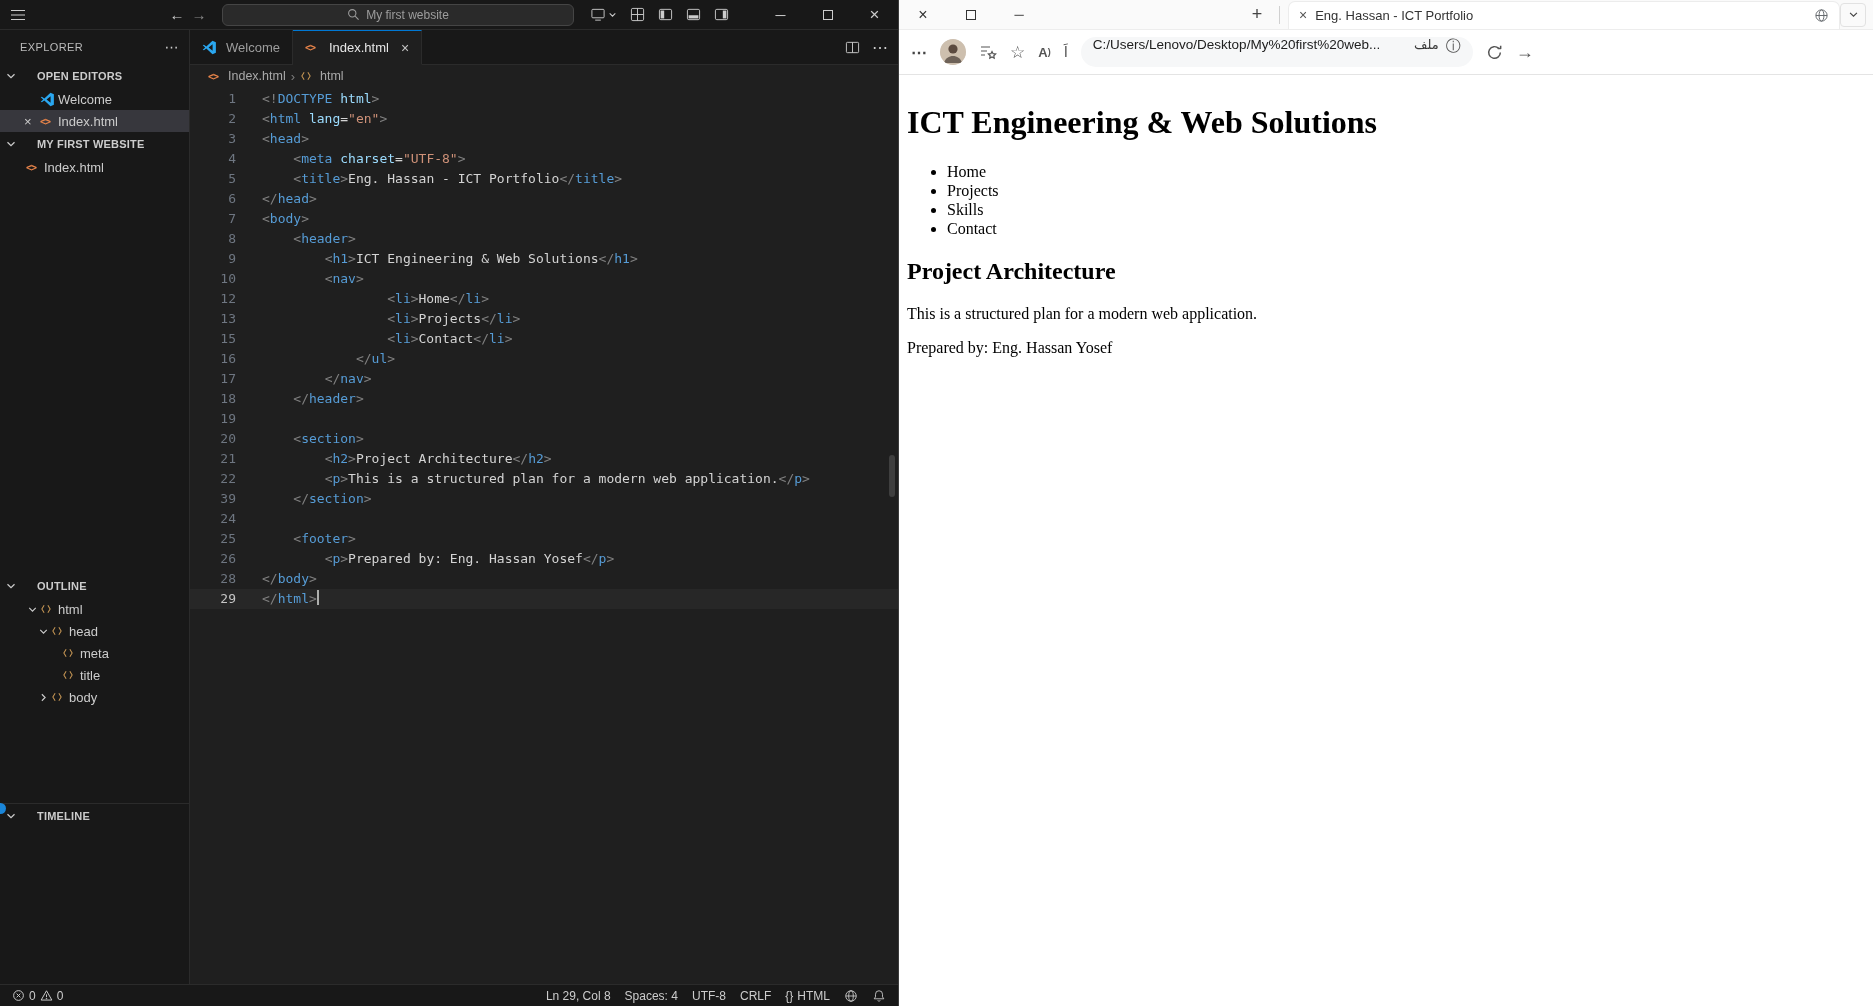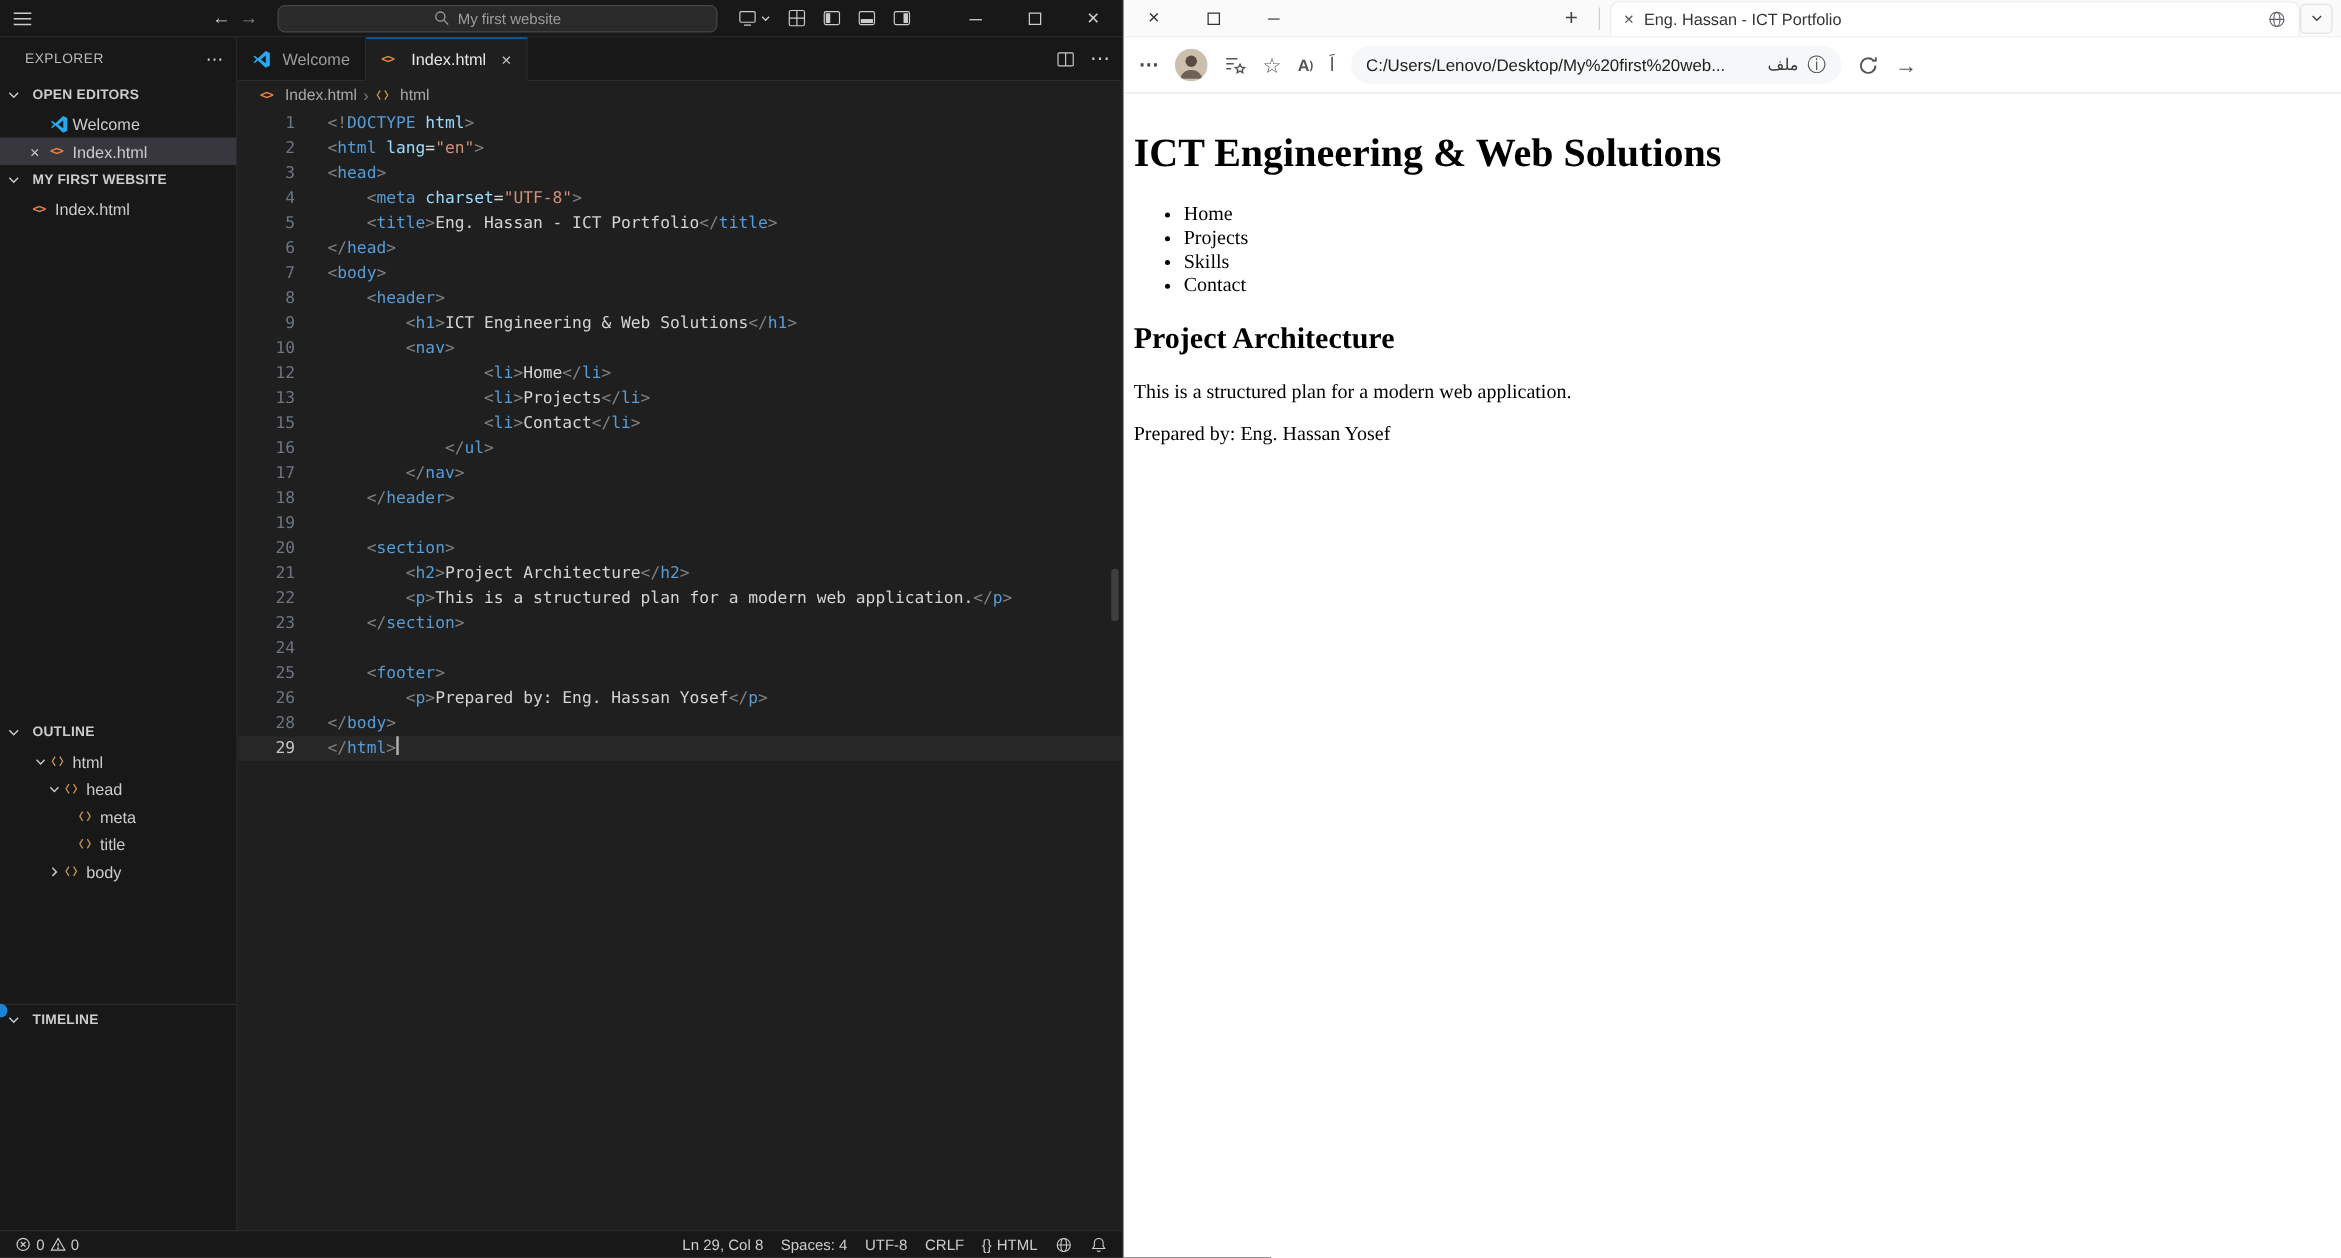--- a/index.html
+++ b/index.html
@@ -18,21 +18,21 @@
   .tb-ic{display:flex;align-items:center;gap:2px}
   .win-controls{margin-left:auto;display:flex;height:100%}
   .wc{width:47px;height:100%;display:flex;align-items:center;justify-content:center;color:#ccc;font-size:14px}
   .wc .maxbox{width:10px;height:10px;border:1px solid #ccc}
   .wc.close-btn{font-size:17px}
 
   .vs-body{flex:1;display:flex;min-height:0}
   .sidebar{width:190px;background:#181818;border-right:1px solid #2b2b2b;flex:none;display:flex;flex-direction:column;position:relative}
   .explorer-header{height:34px;display:flex;align-items:center;padding:0 10px 0 20px;font-size:11px;color:#bbb;letter-spacing:.4px}
   .explorer-header .more{margin-left:auto;color:#ccc;font-size:14px;cursor:pointer}
-  .pane-header{height:24px;display:flex;align-items:center;gap:8px;padding-left:4px;font-size:11px;font-weight:bold;color:#ccc;letter-spacing:.2px}
+  .pane-header{height:24px;display:flex;align-items:center;gap:19px;padding-left:4px;font-size:11px;font-weight:bold;color:#ccc;letter-spacing:.2px}
   .pane-header.tl{border-top:1px solid #2b2b2b;margin-top:95px}
   .spacer-ws{height:396px}
   .row{height:22px;display:flex;align-items:center;font-size:13px;color:#ccc;cursor:pointer}
   .row.sel{background:#37373d}
   .oe-row{padding-left:24px}
   .oe-close{width:16px;font-size:13px;color:#ccc;flex:none}
   .ws-row{padding-left:26px}
   .row-ico{width:18px;display:flex;align-items:center;flex:none}
   .fico-html{color:#e8844a;font-family:"DejaVu Sans Mono",monospace;font-size:10px;font-weight:bold;letter-spacing:-1px}
   .ol-row .chev{width:14px;display:flex;align-items:center;flex:none}
@@ -81,21 +81,21 @@
   .tablist-btn{margin-left:auto;margin-right:7px;width:26px;height:24px;border:1px solid #e2e2e2;border-radius:4px;display:flex;align-items:center;justify-content:center;cursor:pointer}
 
   .btoolbar{height:45px;background:#fff;border-bottom:1px solid #e4e4e4;display:flex;align-items:center;padding:0 12px;gap:13px;flex:none}
   .bt-ic{display:flex;align-items:center;justify-content:center;color:#555;cursor:pointer}
   .more-h{font-size:16px;font-weight:bold;color:#444}
   .avatar{width:26px;height:26px;border-radius:50%;overflow:hidden;background:#d8cfc6;display:flex;align-items:flex-end;justify-content:center}
   .star{font-size:17px}
   .ra{font-size:13px;font-weight:bold}
   .ra-p{font-size:9px;vertical-align:4px}
   .translate{font-family:"DejaVu Sans",sans-serif;font-size:15px}
-  .addr{width:392px;height:30px;background:#f6f7f8;border-radius:16px;display:flex;align-items:center;padding:0 12px;gap:7px;cursor:text}
+  .addr{width:392px;height:30px;background:#f6f7f8;border-radius:16px;display:flex;padding:0 12px;gap:7px;cursor:text}
   .addr-url{flex:1;font-size:13.5px;color:#202020;white-space:nowrap;overflow:hidden}
   .addr-badge{font-family:"DejaVu Sans",sans-serif;font-size:13px;color:#3a3a3a}
   .addr-info{font-size:15px;color:#555}
   .back-arrow{font-size:18px}
 
   .bpage{flex:1;background:#fff;color:#000;font-family:"Liberation Serif",serif;padding:8px;direction:ltr;overflow:hidden}
   .bpage h1{font-size:32px;margin:21px 0;font-weight:700}
   .bpage ul{margin:16px 0;padding-left:40px}
   .bpage li{font-size:16px;line-height:19px}
   .bpage h2{font-size:24px;margin:20px 0 20px;font-weight:700}
@@ -353,21 +353,21 @@
               <div class="cl"><span class="ln">12</span><span class="lt"><span class="tk-x">                </span><span class="tk-p">&lt;</span><span class="tk-t">li</span><span class="tk-p">&gt;</span><span class="tk-x">Home</span><span class="tk-p">&lt;/</span><span class="tk-t">li</span><span class="tk-p">&gt;</span></span></div>
               <div class="cl"><span class="ln">13</span><span class="lt"><span class="tk-x">                </span><span class="tk-p">&lt;</span><span class="tk-t">li</span><span class="tk-p">&gt;</span><span class="tk-x">Projects</span><span class="tk-p">&lt;/</span><span class="tk-t">li</span><span class="tk-p">&gt;</span></span></div>
               <div class="cl"><span class="ln">15</span><span class="lt"><span class="tk-x">                </span><span class="tk-p">&lt;</span><span class="tk-t">li</span><span class="tk-p">&gt;</span><span class="tk-x">Contact</span><span class="tk-p">&lt;/</span><span class="tk-t">li</span><span class="tk-p">&gt;</span></span></div>
               <div class="cl"><span class="ln">16</span><span class="lt"><span class="tk-x">            </span><span class="tk-p">&lt;/</span><span class="tk-t">ul</span><span class="tk-p">&gt;</span></span></div>
               <div class="cl"><span class="ln">17</span><span class="lt"><span class="tk-x">        </span><span class="tk-p">&lt;/</span><span class="tk-t">nav</span><span class="tk-p">&gt;</span></span></div>
               <div class="cl"><span class="ln">18</span><span class="lt"><span class="tk-x">    </span><span class="tk-p">&lt;/</span><span class="tk-t">header</span><span class="tk-p">&gt;</span></span></div>
               <div class="cl"><span class="ln">19</span><span class="lt"></span></div>
               <div class="cl"><span class="ln">20</span><span class="lt"><span class="tk-x">    </span><span class="tk-p">&lt;</span><span class="tk-t">section</span><span class="tk-p">&gt;</span></span></div>
               <div class="cl"><span class="ln">21</span><span class="lt"><span class="tk-x">        </span><span class="tk-p">&lt;</span><span class="tk-t">h2</span><span class="tk-p">&gt;</span><span class="tk-x">Project Architecture</span><span class="tk-p">&lt;/</span><span class="tk-t">h2</span><span class="tk-p">&gt;</span></span></div>
               <div class="cl"><span class="ln">22</span><span class="lt"><span class="tk-x">        </span><span class="tk-p">&lt;</span><span class="tk-t">p</span><span class="tk-p">&gt;</span><span class="tk-x">This is a structured plan for a modern web application.</span><span class="tk-p">&lt;/</span><span class="tk-t">p</span><span class="tk-p">&gt;</span></span></div>
-              <div class="cl"><span class="ln">23</span><span class="lt"><span class="tk-x">    </span><span class="tk-p">&lt;/</span><span class="tk-t">section</span><span class="tk-p">&gt;</span></span></div>
+              <div class="cl"><span class="ln">39</span><span class="lt"><span class="tk-x">    </span><span class="tk-p">&lt;/</span><span class="tk-t">section</span><span class="tk-p">&gt;</span></span></div>
               <div class="cl"><span class="ln">24</span><span class="lt"></span></div>
               <div class="cl"><span class="ln">25</span><span class="lt"><span class="tk-x">    </span><span class="tk-p">&lt;</span><span class="tk-t">footer</span><span class="tk-p">&gt;</span></span></div>
               <div class="cl"><span class="ln">26</span><span class="lt"><span class="tk-x">        </span><span class="tk-p">&lt;</span><span class="tk-t">p</span><span class="tk-p">&gt;</span><span class="tk-x">Prepared by: Eng. Hassan Yosef</span><span class="tk-p">&lt;/</span><span class="tk-t">p</span><span class="tk-p">&gt;</span></span></div>
               <div class="cl"><span class="ln">28</span><span class="lt"><span class="tk-p">&lt;/</span><span class="tk-t">body</span><span class="tk-p">&gt;</span></span></div>
               <div class="cl active"><span class="ln">29</span><span class="lt"><span class="tk-p">&lt;/</span><span class="tk-t">html</span><span class="tk-p">&gt;</span><span class="cursor"></span></span></div>
             </div>
           <div class="scroll-thumb"></div>
         </div>
       </div>
     </div>

